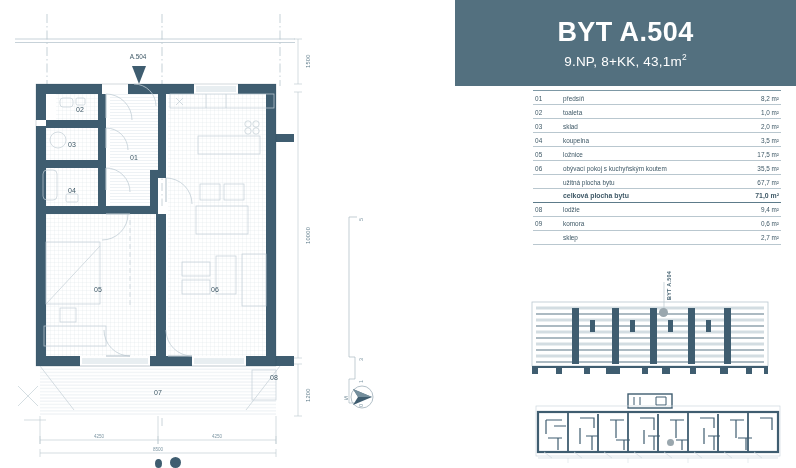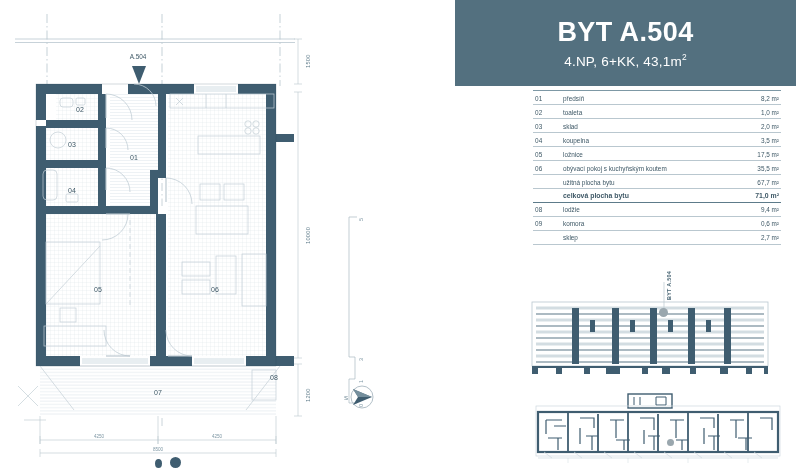--- a/index.html
+++ b/index.html
@@ -130,21 +130,21 @@
   }
 </style>
 </head>
 <body>
 
 <div id="page">
 
   <div class="header-band">
     <div class="header-title">BYT A.504</div>
     <div class="header-sub">
-      <span>4.NP</span><span>, </span><span>6+KK</span><span>, </span><span>43,1m</span><span class="sup">2</span>
+      <span>9.NP</span><span>, </span><span>8+KK</span><span>, </span><span>43,1m</span><span class="sup">2</span>
     </div>
   </div>
 
   <div class="area-table">
     <table>
       <tbody>
         <tr class="first">
           <td class="col-num">01</td>
           <td class="col-name">předsíň</td>
           <td class="col-area">8,2 m²</td>

